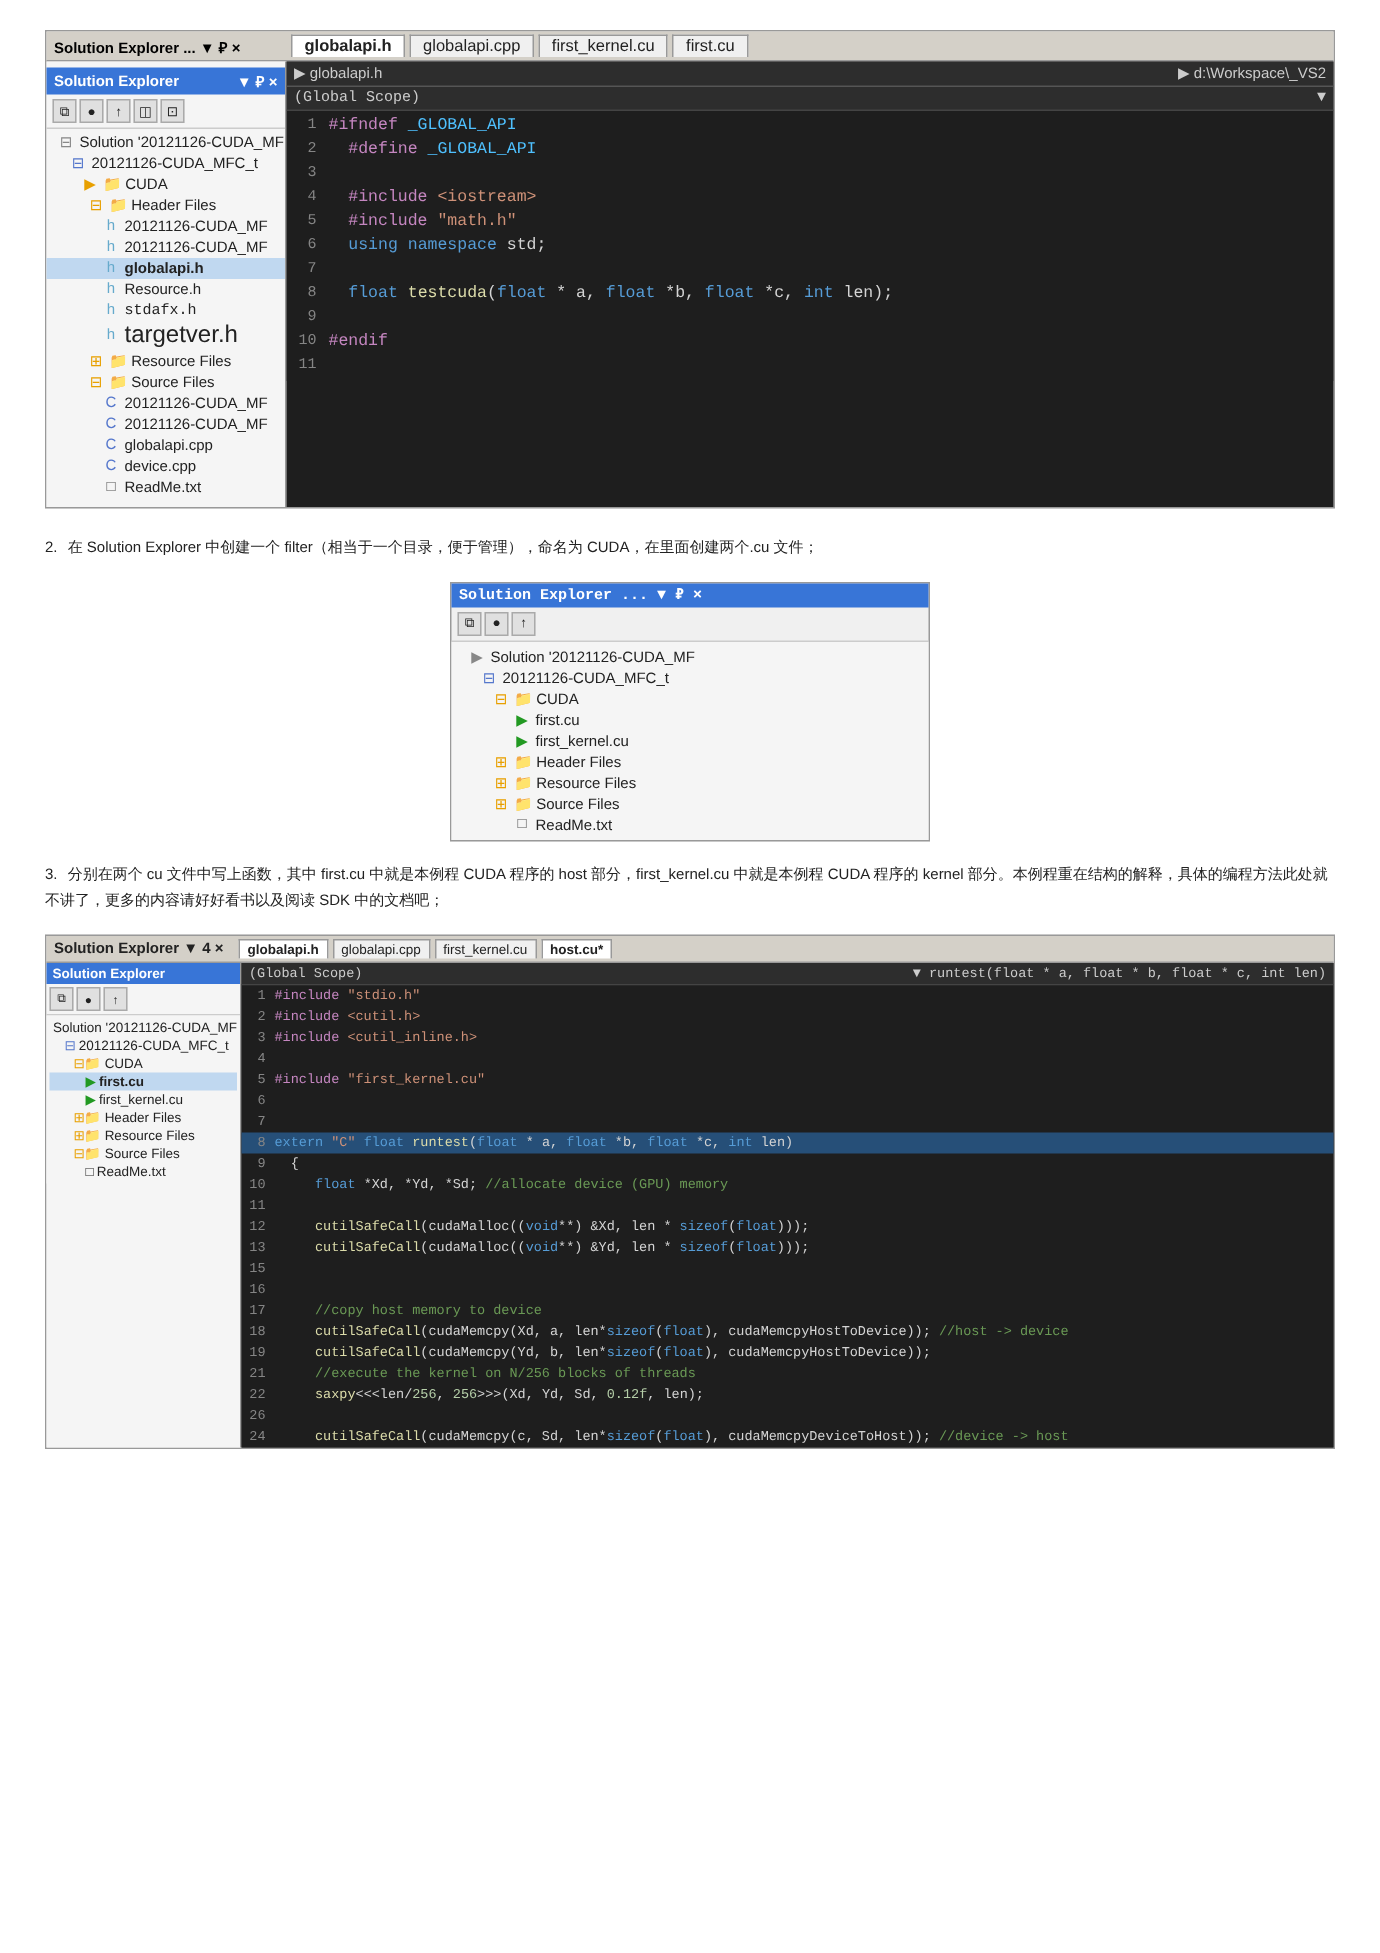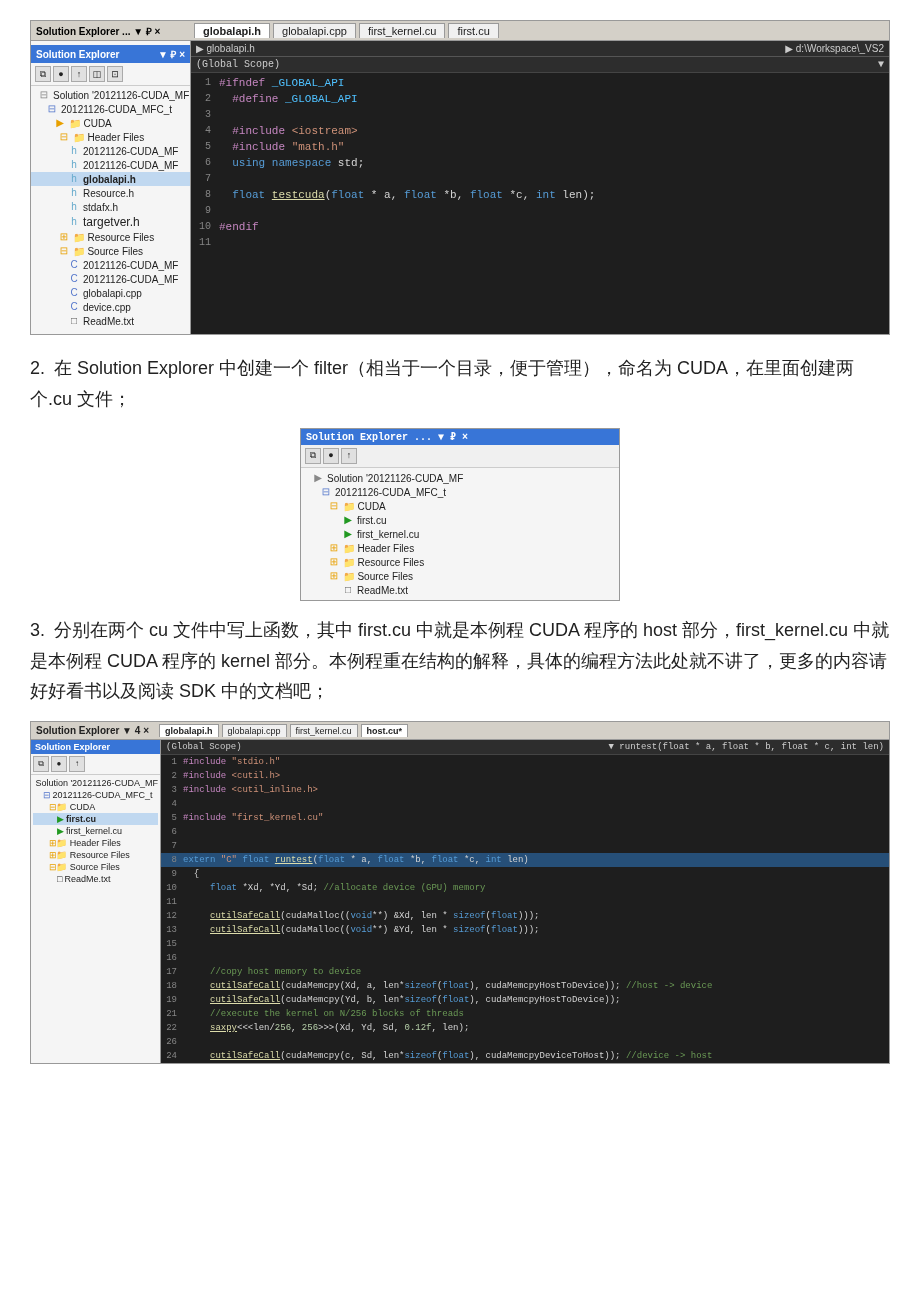--- a/index.html
+++ b/index.html
@@ -181,29 +181,29 @@
     .line-content {
       flex: 1;
       padding-right: 4px;
     }
 
     
     .kw { color: #569cd6; }
     .str { color: #ce9178; }
     .cmt { color: #6a9955; }
     .num { color: #b5cea8; }
-    .fn { color: #dcdcaa; text-decoration: underline; }
+    .fn { color: #dcdcaa; }
     .pp { color: #c586c0; }
     .macro { color: #4fc1ff; }
 
     
     .para {
       margin: 14px 0;
       line-height: 1.7;
-      font-size: 18px;
+      font-size: 10px;
     }
 
     .para-num {
       display: inline;
       margin-right: 4px;
     }
 
     
     .ide-panel-small .sol-title {
       background: #3875d7;
@@ -332,26 +332,26 @@
           <span style="font-size:10px; font-weight:bold;">globalapi.h</span>
         </div>
         <div class="tree-item">
           <span class="tree-indent" style="width:34px"></span>
           <span class="tree-icon h-icon">h</span>
           <span style="font-size:10px;">Resource.h</span>
         </div>
         <div class="tree-item">
           <span class="tree-indent" style="width:34px"></span>
           <span class="tree-icon h-icon">h</span>
-          <span style="font-size:10px;">stdafx.h</span>
+          <span style="font-size:10px;font-family:Liberation Mono, monospace;">stdafx.h</span>
         </div>
         <div class="tree-item">
           <span class="tree-indent" style="width:34px"></span>
           <span class="tree-icon h-icon">h</span>
-          <span style="font-size:12px;">targetver.h</span>
+          <span style="font-size:16px;">targetver.h</span>
         </div>
 
         <div class="tree-item">
           <span class="tree-indent" style="width:24px"></span>
           <span class="tree-icon folder-icon">⊞</span>
           <span style="font-size:10px; color:#e8a000;">📁</span>
           <span style="font-size:10px;">Resource Files</span>
         </div>
 
         <div class="tree-item">

